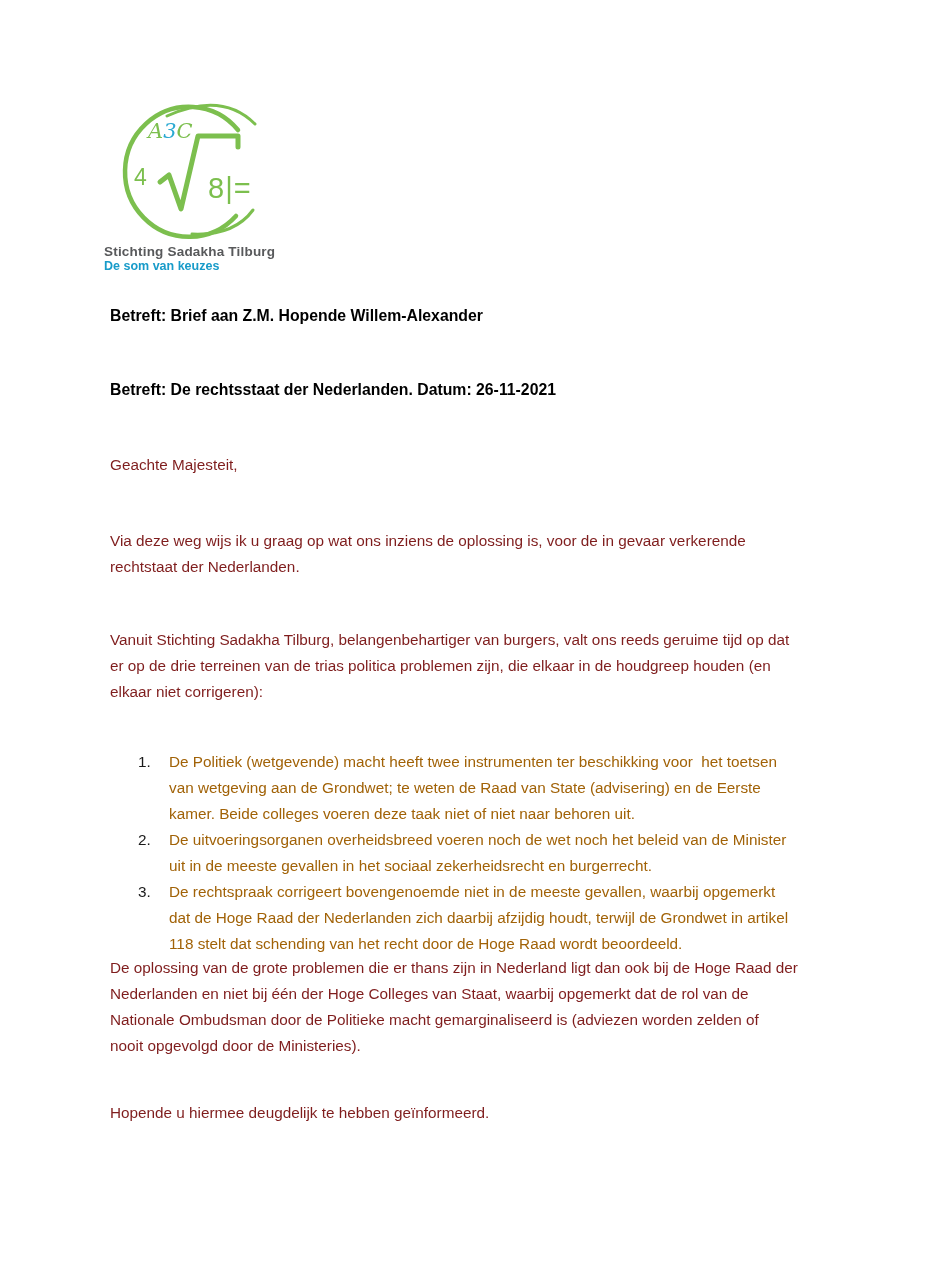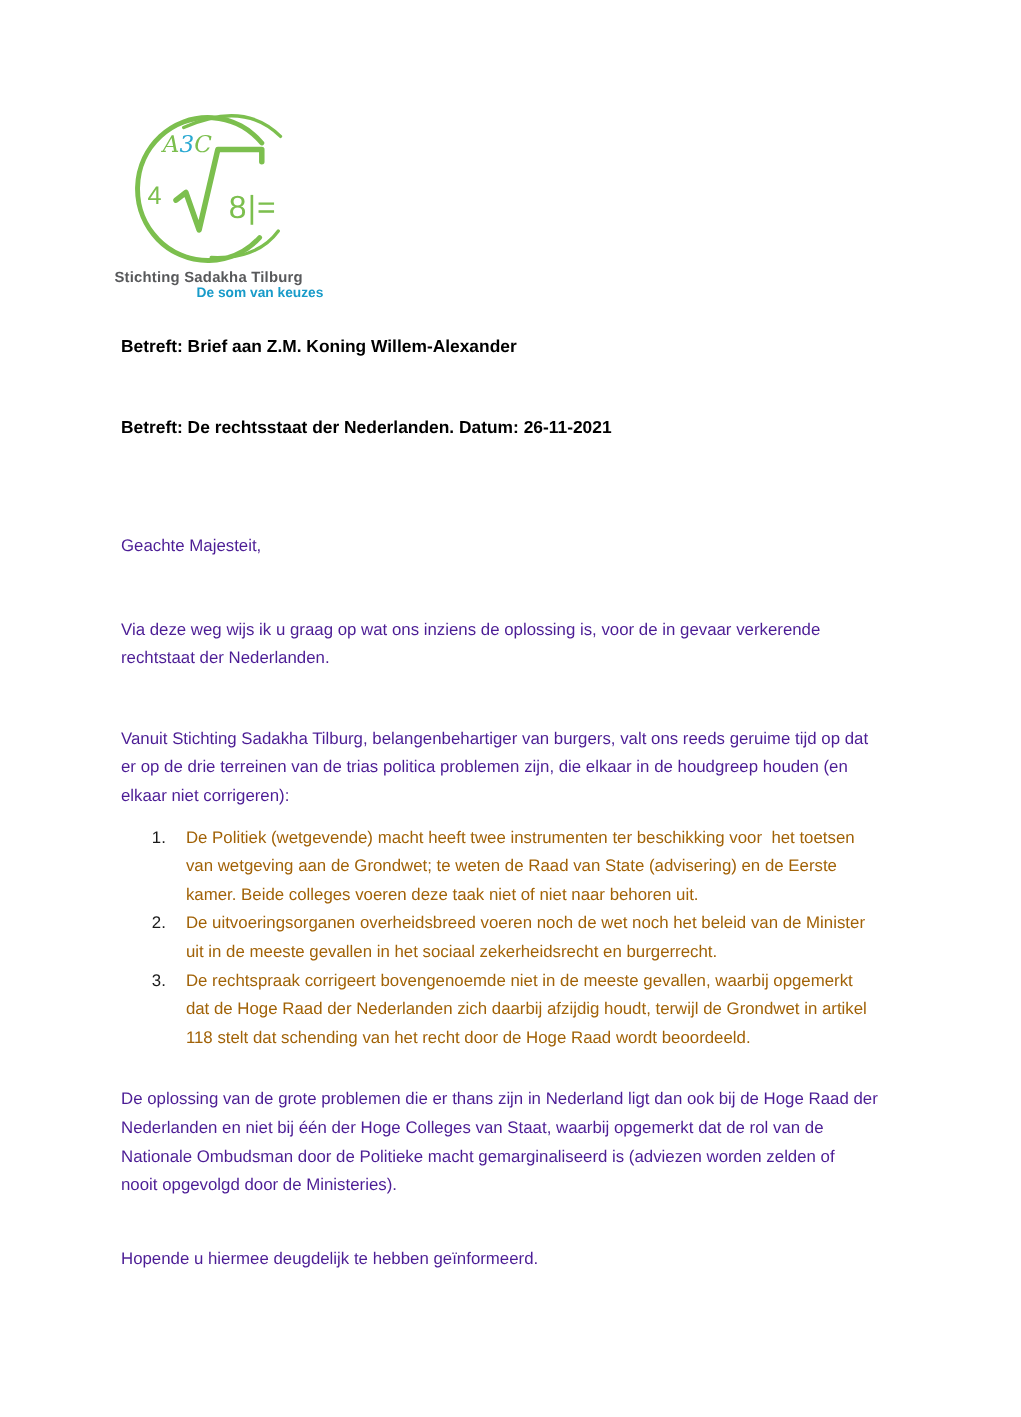--- a/index.html
+++ b/index.html
@@ -19,34 +19,33 @@
   
   .logo-wrap { left: 104px; top: 95px; width: 190px; height: 185px; }
   .logo-svg { position: absolute; left: 18px; top: 2px; }
   .logo-name {
     position: absolute; left: 0; top: 149px; width: 190px;
     text-align: left; font-weight: bold; font-size: 13.5px;
     color: #58595b; letter-spacing: 0.2px;
   }
   .logo-tagline {
     position: absolute; left: 0; top: 164px; width: 190px;
-    text-align: right; font-weight: bold; font-size: 12.5px;
+    text-align: left; font-weight: bold; font-size: 12.5px;
     color: #189bc9;
   }
 
   
   .bold-line {
     left: 110px; width: 800px;
     font-weight: bold; font-size: 15.8px; line-height: 20px; color: #000000;
   }
   .body-block {
     left: 110px; width: 800px;
-    font-size: 15.3px; line-height: 26px; color: #4c1d95;
+    font-size: 15.3px; line-height: 26px; color: #7f1d1d;
     white-space: pre-wrap;
-    margin-top: 32px;
   }
   .list-block { left: 138px; width: 772px; }
   .list-item { display: flex; }
   .list-num {
     flex: 0 0 31px;
     font-size: 15.3px; line-height: 26px; color: #1a1a1a;
   }
   .list-text {
     flex: 1 1 auto;
     font-size: 15.3px; line-height: 26px; color: #a16207;
@@ -74,21 +73,21 @@
       <text x="86" y="101" font-size="29" font-family="Liberation Sans, sans-serif" letter-spacing="1" fill="#7cbf4e">8|=</text>
 
       <text x="26" y="41" font-size="21" font-style="italic" font-family="DejaVu Serif, serif">
         <tspan fill="#7cbf4e">A</tspan><tspan fill="#2aa9d2">3</tspan><tspan fill="#7cbf4e">C</tspan>
       </text>
     </svg>
     <div class="logo-name">Stichting Sadakha Tilburg</div>
     <div class="logo-tagline">De som van keuzes</div>
   </div>
 
-  <div class="abs bold-line" style="top:306px">Betreft: Brief aan Z.M. Koning Willem-Alexander</div>
+  <div class="abs bold-line" style="top:306px">Betreft: Brief aan Z.M. Hopende Willem-Alexander</div>
   <div class="abs bold-line" style="top:380px">Betreft: De rechtsstaat der Nederlanden. Datum: 26-11-2021</div>
 
   <div class="abs body-block" style="top:452px">Geachte Majesteit,</div>
 
   <div class="abs body-block" style="top:627px">Vanuit Stichting Sadakha Tilburg, belangenbehartiger van burgers, valt ons reeds geruime tijd op dat
 er op de drie terreinen van de trias politica problemen zijn, die elkaar in de houdgreep houden (en
 elkaar niet corrigeren):</div>
 
   <div class="abs body-block" style="top:528px">Via deze weg wijs ik u graag op wat ons inziens de oplossing is, voor de in gevaar verkerende
 rechtstaat der Nederlanden.</div>

